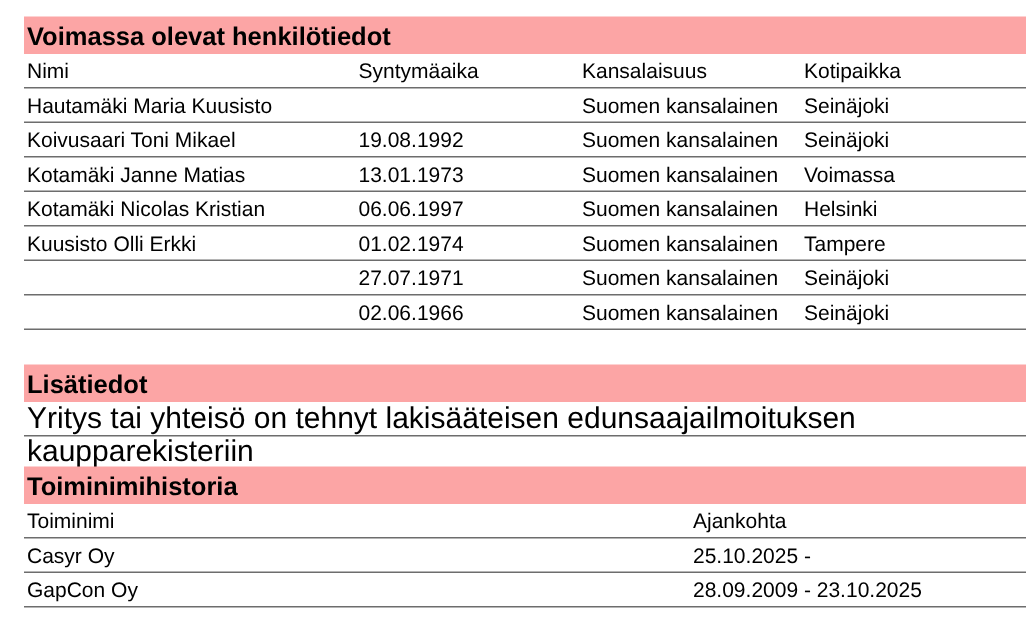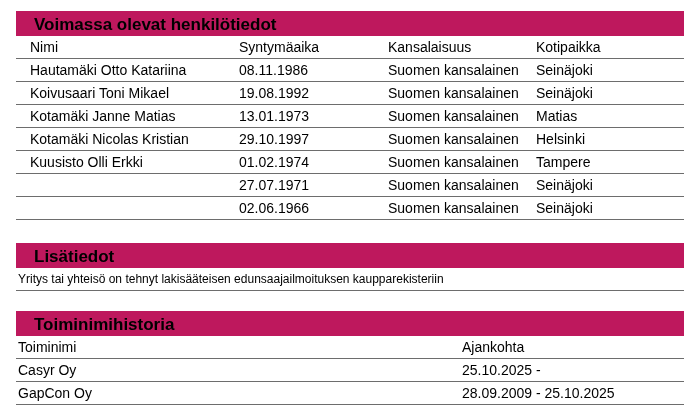--- a/index.html
+++ b/index.html
@@ -2,69 +2,68 @@
 <html><head>
 <meta charset="utf-8">
 <style>
   html, body { margin: 0; padding: 0; background: #ffffff; }
   body {
     width: 690px; height: 416px; overflow: hidden; position: relative;
     font-family: "Liberation Sans", sans-serif; color: #000;
   }
   .section { position: absolute; left: 16px; width: 668px; }
   .sec-title {
-    background: #be185d; height: 25px; line-height: 27px;
-    font-weight: bold; font-size: 17px; padding-left: 18px;
+    background: #fca5a5; height: 25px; line-height: 27px;
+    font-weight: bold; font-size: 17px; padding-left: 2px;
   }
   .row {
     position: relative; height: 22px; line-height: 22px; font-size: 14px;
     border-bottom: 1.5px solid #6d6d6d;
   }
   .row.header { height: 22px; }
   .cell { position: absolute; top: 0; white-space: nowrap; }
-  .c0 { left: 14px; }
+  .c0 { left: 2px; }
   .c1 { left: 223px; }
   .c2 { left: 372px; }
   .c3 { left: 520px; }
   .h0 { left: 2px; }
   .h1 { left: 418px; margin-left: 28px; }
-  .text-row { font-size: 12px; height: 22px; line-height: 22px; padding-left: 2px; border-bottom: 1.5px solid #6d6d6d; }
+  .text-row { font-size: 20px; height: 22px; line-height: 22px; padding-left: 2px; border-bottom: 1.5px solid #6d6d6d; }
 </style>
 </head>
 <body>
 
 <div class="section" style="top:11px;">
   <div class="sec-title">Voimassa olevat henkilötiedot</div>
   <div class="row header">
     <span class="cell c0">Nimi</span>
     <span class="cell c2">Kansalaisuus</span>
     <span class="cell c1">Syntymäaika</span>
     <span class="cell c3">Kotipaikka</span>
   </div>
   <div class="row">
-    <span class="cell c0">Hautamäki Otto Katariina</span>
-    <span class="cell c1">08.11.1986</span>
+    <span class="cell c0">Hautamäki Maria Kuusisto</span>
     <span class="cell c2">Suomen kansalainen</span>
     <span class="cell c3">Seinäjoki</span>
   </div>
   <div class="row">
     <span class="cell c0">Koivusaari Toni Mikael</span>
     <span class="cell c1">19.08.1992</span>
     <span class="cell c2">Suomen kansalainen</span>
     <span class="cell c3">Seinäjoki</span>
   </div>
   <div class="row">
     <span class="cell c0">Kotamäki Janne Matias</span>
     <span class="cell c1">13.01.1973</span>
     <span class="cell c2">Suomen kansalainen</span>
-    <span class="cell c3">Matias</span>
+    <span class="cell c3">Voimassa</span>
   </div>
   <div class="row">
     <span class="cell c0">Kotamäki Nicolas Kristian</span>
-    <span class="cell c1">29.10.1997</span>
+    <span class="cell c1">06.06.1997</span>
     <span class="cell c2">Suomen kansalainen</span>
     <span class="cell c3">Helsinki</span>
   </div>
   <div class="row">
     <span class="cell c0">Kuusisto Olli Erkki</span>
     <span class="cell c1">01.02.1974</span>
     <span class="cell c2">Suomen kansalainen</span>
     <span class="cell c3">Tampere</span>
   </div>
   <div class="row">
@@ -89,15 +88,15 @@
   <div class="row header">
     <span class="cell h0">Toiminimi</span>
     <span class="cell h1">Ajankohta</span>
   </div>
   <div class="row">
     <span class="cell h0">Casyr Oy</span>
     <span class="cell h1">25.10.2025 -</span>
   </div>
   <div class="row">
     <span class="cell h0">GapCon Oy</span>
-    <span class="cell h1">28.09.2009 - 25.10.2025</span>
+    <span class="cell h1">28.09.2009 - 23.10.2025</span>
   </div>
 </div>
 
 </body></html>

